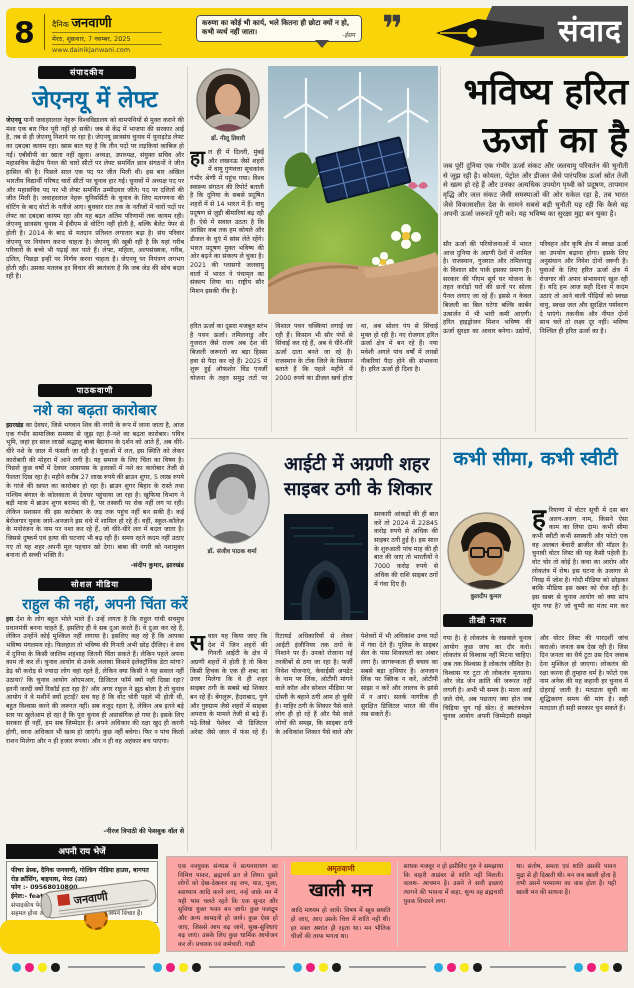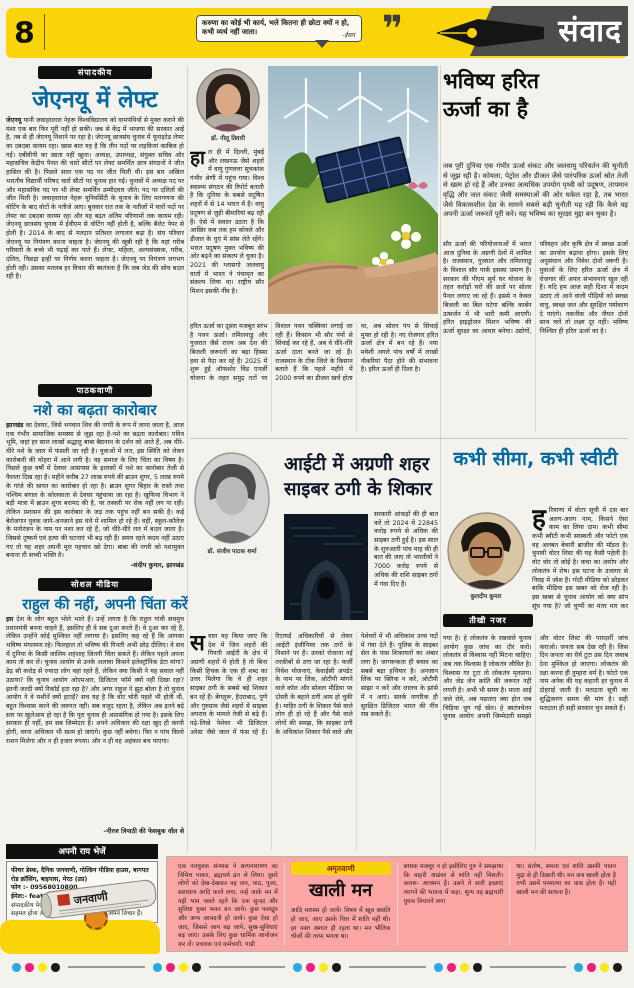--- a/index.html
+++ b/index.html
@@ -58,38 +58,43 @@
   img,svg{display:block;}
 </style>
 </head>
 <body>
 
 <div id="page">
 
   <div class="abs mast"></div>
   <div class="abs pageno">8</div>
   <div class="abs mast-div"></div>
+  <div class="abs logo-blk">
+    <div class="logo-row"><span>दैनिक</span> <b>जनवाणी</b></div>
+    <div class="logo-date">मेरठ, शुक्रवार, 7 नवम्बर, 2025</div>
+    <div class="logo-web">www.dainikjanwani.com</div>
+  </div>
   <div class="abs qbox">
     <div class="qtext">करुणा का कोई भी कार्य, भले कितना ही छोटा क्यों न हो, कभी व्यर्थ नहीं जाता।</div>
     <div class="qauth">-ईसप</div>
   </div>
   <div class="abs qglyph">❞</div>
   <div class="abs flag"></div>
   <svg class="abs nib" width="110" height="34" viewBox="0 0 110 34">
     <polygon points="0,17 42,3 108,11 108,23 42,31" fill="#151515"></polygon>
     <circle cx="36" cy="17" r="5" fill="#f8d408"></circle>
     <line x1="31" y1="17" x2="4" y2="17" stroke="#f8d408" stroke-width="1.5"></line>
   </svg>
   <div class="abs samvad">संवाद</div>
 
   <div class="abs vrule" style="left:187px;top:66px;height:786px;"></div>
   <div class="abs vrule" style="left:440px;top:66px;height:786px;"></div>
   <div class="abs hrule" style="left:190px;top:438px;width:438px;"></div>
 
-  <div class="abs secbar" style="left:38px;top:66px;width:114px;">संपादकीय</div>
+  <div class="abs secbar" style="left:38px;top:66px;width:98px;">संपादकीय</div>
   <div class="abs hl" style="left:6px;top:82px;width:178px;font-size:23px;">जेएनयू में लेफ्ट</div>
   <div class="abs body-txt" style="left:6px;top:116px;width:178px;height:262px;">
     <span class="lead">जेएनयू</span>
     <span>यानी जवाहरलाल नेहरू विश्वविद्यालय को वामपंथियों से मुक्त कराने की मंशा एक बार फिर पूरी नहीं हो सकी। जब से केंद्र में भाजपा की सरकार आई है, तब से ही जेएनयू निशाने पर रहा है। जेएनयू छात्रसंघ चुनाव में यूनाइटेड लेफ्ट का दबदबा कायम रहा। खास बात यह है कि तीन पदों पर लड़कियां काबिज हो गईं। एबीवीपी का खाता नहीं खुला। अध्यक्ष, उपाध्यक्ष, संयुक्त सचिव और महासचिव केंद्रीय पैनल की चारों सीटों पर लेफ्ट समर्थित छात्र संगठनों ने जीत हासिल की है। पिछले साल एक पद पर जीत मिली थी।</span>
     <span>इस बार अखिल भारतीय विद्यार्थी परिषद चारों सीटों पर चुनाव हार गई। चुनावों में अध्यक्ष पद पर और महासचिव पद पर भी लेफ्ट समर्थित उम्मीदवार जीते। पद पर दलितों की जीत मिली है। जवाहरलाल नेहरू यूनिवर्सिटी के चुनाव के लिए मतगणना की वोटिंग के बाद वोटों के नतीजे आए। बुधवार रात तक के नतीजों में चारों पदों पर लेफ्ट का दबदबा कायम रहा और यह बढ़त अंतिम परिणामों तक कायम रही। जेएनयू छात्रसंघ चुनाव में ईवीएम से वोटिंग नहीं होती है, बल्कि बैलेट पेपर से होती है। 2014 के बाद से मतदान प्रतिशत लगातार बढ़ा है। संघ परिवार जेएनयू पर नियंत्रण करना चाहता है। जेएनयू की खूबी रही है कि यहां गरीब परिवारों के बच्चे भी पढ़ाई कर पाते हैं। लेफ्ट, महिला, अल्पसंख्यक, गरीब, दलित, पिछड़ा इन्हीं पर निर्णय करना चाहता है। जेएनयू पर नियंत्रण लगभग होती रही। उसका मतलब हर विचार की स्वतंत्रता है कि जब जेड की सोच बदल रही है।</span>
   </div>
 
   <div class="abs secbar" style="left:38px;top:384px;width:114px;">पाठकवाणी</div>
   <div class="abs hl" style="left:6px;top:399px;width:178px;font-size:15px;">नशे का बढ़ता कारोबार</div>
   <div class="abs body-txt" style="left:6px;top:421px;width:178px;height:136px;">
@@ -233,21 +238,21 @@
     <path d="M18 106 Q14 56 42 46 Q70 56 66 106 Z" fill="#263442"></path>
     <path d="M26 106 Q24 64 42 56 Q60 64 58 106 Z" fill="#15202c"></path>
     <ellipse cx="42" cy="74" rx="9" ry="11" fill="#070b10"></ellipse>
   </svg>
   <div class="abs body-txt" style="left:374px;top:510px;width:64px;height:116px;">सरकारी आंकड़ों की ही बात करें तो 2024 में 22845 करोड़ रुपये से अधिक की साइबर ठगी हुई है। इस साल के शुरुआती पांच माह की ही बात की जाए तो भारतीयों ने 7000 करोड़ रुपये से अधिक की राशि साइबर ठगों में गंवा दिए हैं।</div>
   <div class="abs body-txt cols3" style="left:190px;top:632px;width:248px;height:218px;">
     <span class="dropcap" style="font-size:22px;">स</span>
     <span>वाल यह किया जाए कि देश में जिन शहरों की गिनती आईटी के क्षेत्र में अग्रणी शहरों में होती है तो बिना किसी हिचक के एक ही शब्द का उत्तर मिलेगा कि वे ही शहर साइबर ठगी के सबसे बड़े शिकार बन रहे हैं। बेंगलुरू, हैदराबाद, पुणे और गुरुग्राम जैसे शहरों में साइबर अपराध के मामले तेजी से बढ़े हैं। पढ़े-लिखे पेशेवर भी डिजिटल अरेस्ट जैसे जाल में फंस रहे हैं। रिटायर्ड अधिकारियों से लेकर आईटी इंजीनियर तक ठगों के निशाने पर हैं। उनको रोजाना नई तरकीबों से ठगा जा रहा है। फर्जी निवेश योजनाएं, केवाईसी अपडेट के नाम पर लिंक, ओटीपी मांगने वाले कॉल और सोशल मीडिया पर दोस्ती के बहाने ठगी आम हो चुकी है। माहिर ठगी के शिकार पैसे वाले लोग ही हो रहे हैं और पैसे वाले लोगों की समझ, कि साइबर ठगी के अधिकांश शिकार पैसे वाले और पेशेवरों में भी अधिकांश उच्च पदों में गंवा देते हैं। पुलिस के साइबर सेल के पास शिकायतों का अंबार लगा है। जागरूकता ही बचाव का सबसे बड़ा हथियार है। अनजान लिंक पर क्लिक न करें, ओटीपी साझा न करें और लालच के झांसे में न आएं। सतर्क नागरिक ही सुरक्षित डिजिटल भारत की नींव रख सकते हैं।</span>
   </div>
 
-  <div class="abs" style="left:443px;top:68px;width:185px;font-size:21px;font-weight:700;line-height:1.32;color:#0d0d0d;">
+  <div class="abs" style="left:443px;top:68px;width:185px;font-size:36px;font-weight:700;line-height:1.32;color:#0d0d0d;text-align:right;">
     <div>भविष्य हरित</div>
     <div>ऊर्जा का है</div>
   </div>
   <div class="abs body-txt" style="left:443px;top:162px;width:185px;height:72px;font-size:7px;">जब पूरी दुनिया एक गंभीर ऊर्जा संकट और जलवायु परिवर्तन की चुनौती से जूझ रही है। कोयला, पेट्रोल और डीजल जैसे पारंपरिक ऊर्जा स्रोत तेजी से खत्म हो रहे हैं और उनका अत्यधिक उपयोग पृथ्वी को प्रदूषण, तापमान वृद्धि और जल संकट जैसी समस्याओं की ओर धकेल रहा है, तब भारत जैसे विकासशील देश के सामने सबसे बड़ी चुनौती यह रही कि कैसे वह अपनी ऊर्जा जरूरतें पूरी करे। यह भविष्य का सुरक्षा मुद्दा बन चुका है।</div>
   <div class="abs body-txt cols2" style="left:443px;top:240px;width:185px;height:192px;">सौर ऊर्जा की परियोजनाओं में भारत आज दुनिया के अग्रणी देशों में शामिल है। राजस्थान, गुजरात और तमिलनाडु के विशाल सौर पार्क इसका प्रमाण हैं। सरकार की पीएम सूर्य घर योजना के तहत करोड़ों घरों की छतों पर सोलर पैनल लगाए जा रहे हैं। इससे न केवल बिजली का बिल घटेगा बल्कि कार्बन उत्सर्जन में भी भारी कमी आएगी। हरित हाइड्रोजन मिशन भविष्य की ऊर्जा सुरक्षा का आधार बनेगा। उद्योगों, परिवहन और कृषि क्षेत्र में स्वच्छ ऊर्जा का उपयोग बढ़ाना होगा। इसके लिए अनुसंधान और निवेश दोनों जरूरी हैं। युवाओं के लिए हरित ऊर्जा क्षेत्र में रोजगार की अपार संभावनाएं खुल रही हैं। यदि हम आज सही दिशा में कदम उठाएं तो आने वाली पीढ़ियों को स्वच्छ वायु, स्वच्छ जल और सुरक्षित पर्यावरण दे पाएंगे। तकनीक और नीयत दोनों साथ चलें तो लक्ष्य दूर नहीं। भविष्य निश्चित ही हरित ऊर्जा का है।</div>
 
   <div class="abs hl" style="left:443px;top:446px;width:185px;font-size:19px;line-height:1.35;">
     <div>कभी सीमा, कभी स्वीटी</div>
   </div>
   <svg class="abs" style="left:447px;top:512px;" width="78" height="78" viewBox="0 0 78 78">

